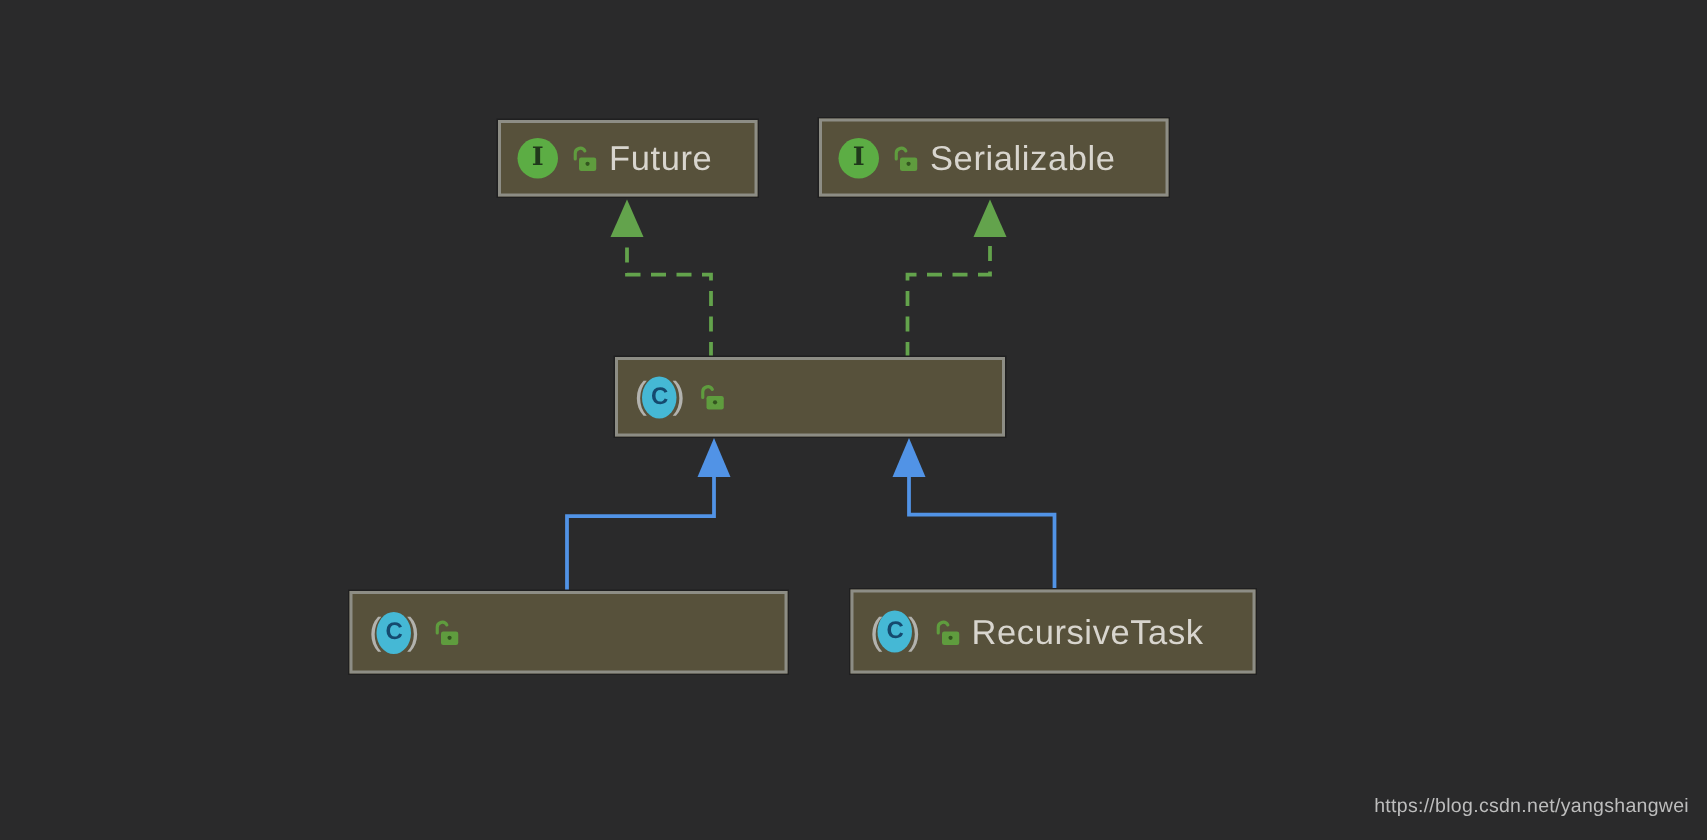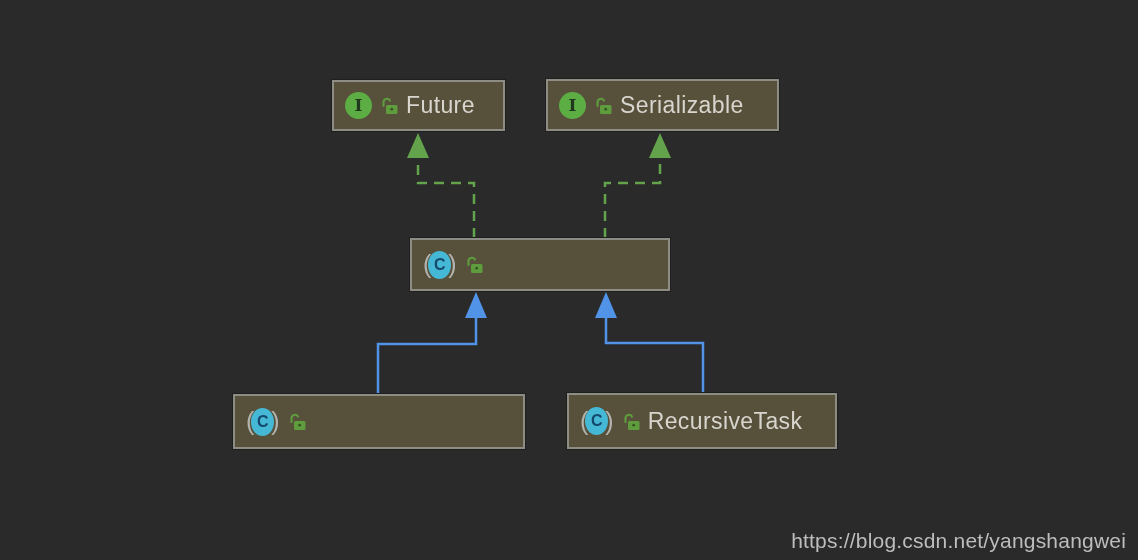--- a/index.html
+++ b/index.html
@@ -70,21 +70,21 @@
     width:23px;height:28px;border-radius:50%;
     background:var(--class-cyan);
     display:inline-flex;align-items:center;justify-content:center;
     font-size:16px;font-weight:700;color:#15496e;line-height:1;
   }
   .icon-lock{display:inline-flex;margin-left:8px;flex:0 0 auto;}
   .watermark{
     position:absolute;
     right:12px;top:529px;
     color:var(--watermark);
-    font-size:21px;
+    font-size:13px;
     letter-spacing:.2px;
   }
 </style>
 </head>
 <body>
 
 <div class="canvas">
 
   <svg class="edges" width="1138" height="560" viewBox="0 0 1138 560">
 

